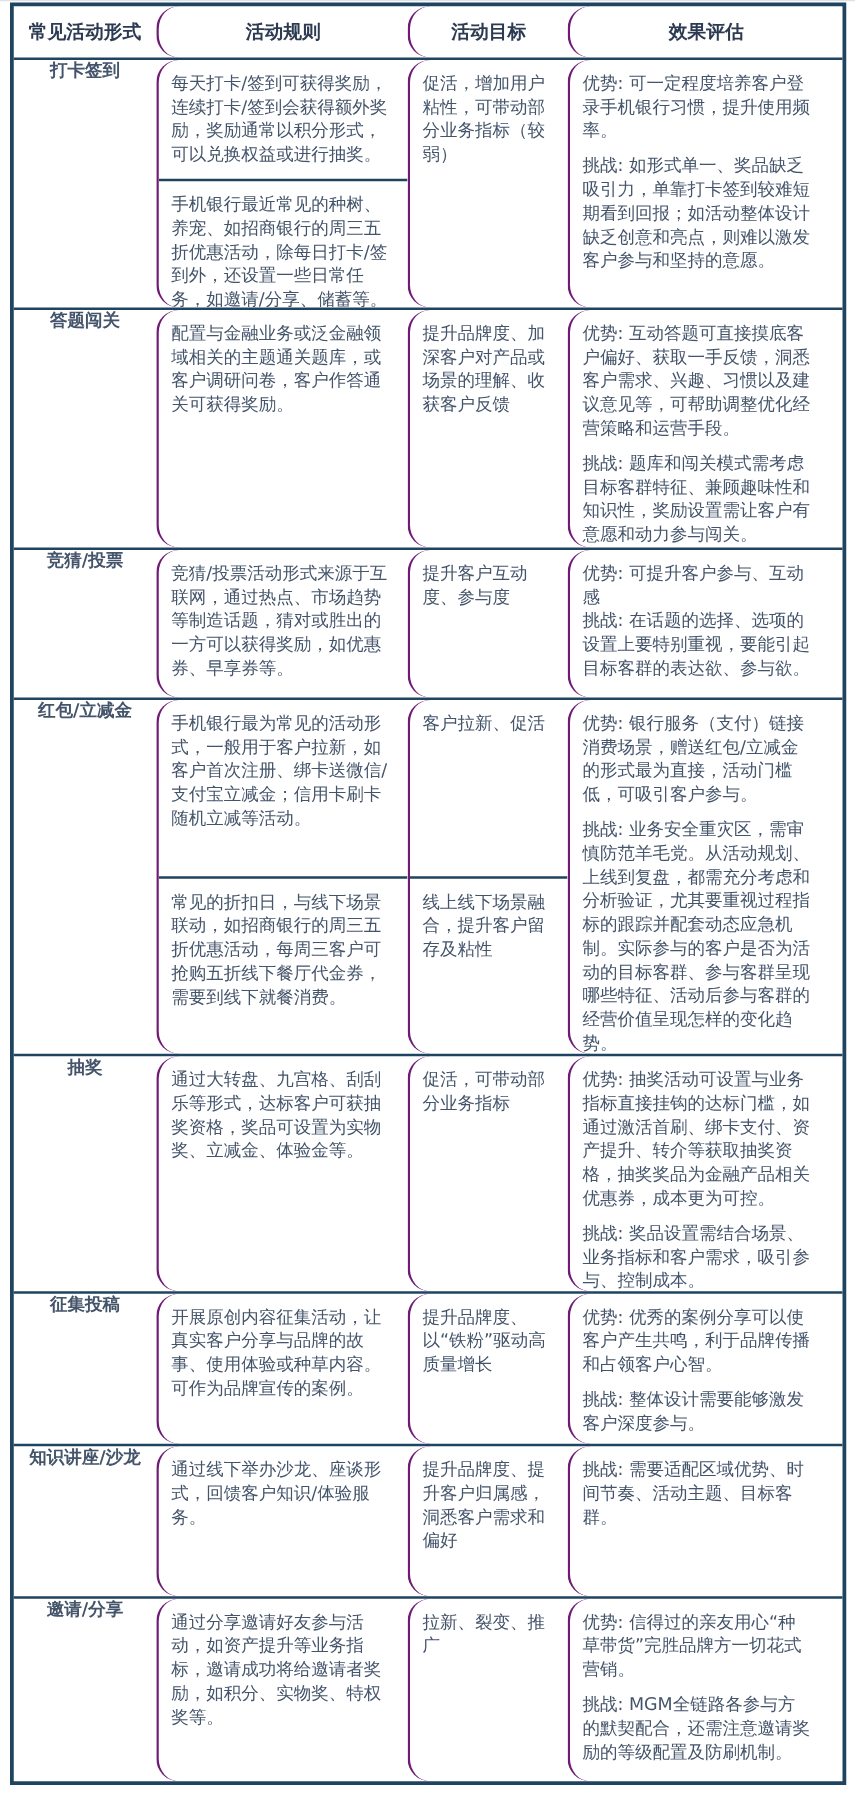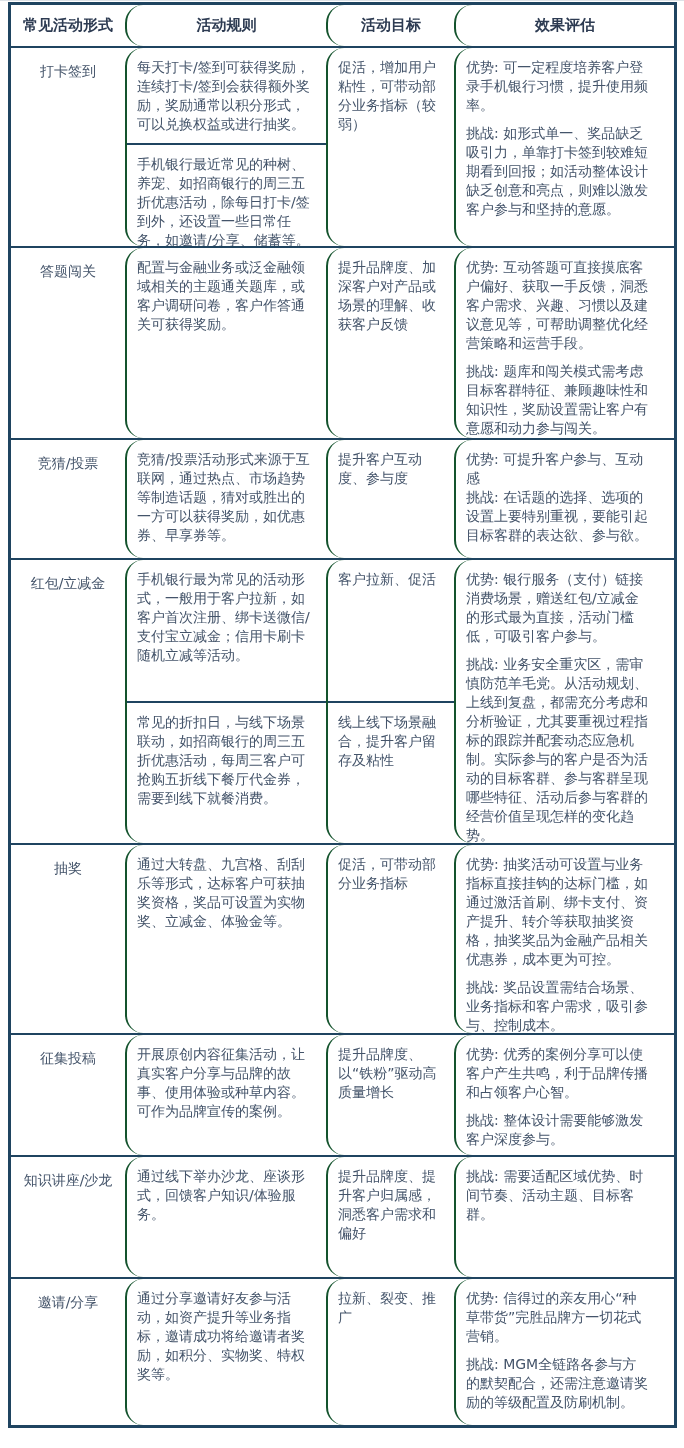--- a/index.html
+++ b/index.html
@@ -3,22 +3,22 @@
 <meta charset="utf-8">
 <style>
   html,body{margin:0;padding:0;}
   body{background:#ffffff;font-family:"DejaVu Sans",sans-serif;}
   .page{position:relative;width:684px;height:1448px;background:#ffffff;overflow:hidden;}
   .top-edge{position:absolute;left:0;top:0;width:684px;height:1px;background:#dde2e7;}
   .tbl{position:absolute;left:8px;top:2px;width:669px;border:3px solid #1f4460;box-sizing:border-box;background:#ffffff;}
   .tr{display:flex;box-sizing:border-box;}
   .tr + .tr{border-top:2px solid #1f4460;}
   .td{box-sizing:border-box;overflow:hidden;color:#44546a;font-size:14px;line-height:19px;padding:10px 10px;border-radius:18px;}
-  .td + .td{border-left:2px solid #14532d;}
-  .c1{width:114px;text-align:center;padding-top:14px;flex:none;}
+  .td + .td{border-left:2px solid #701a75;}
+  .c1{width:114px;text-align:center;padding-top:0;flex:none;font-weight:bold;}
   .c2{width:201px;flex:none;}
   .c3{width:128px;flex:none;}
   .c4{flex:1;}
   .split{padding:0;display:flex;flex-direction:column;}
   .split .sub{box-sizing:border-box;overflow:hidden;padding:10px 10px;}
   .split .sub + .sub{border-top:2px solid #1f4460;}
   .head .td{display:flex;align-items:center;justify-content:center;font-weight:bold;font-size:15px;color:#2d3b52;padding:0;text-align:center;}
   .td p{margin:0 16px 9px 0;}
   .td p:last-child{margin-bottom:0;}
   .tight p{margin-bottom:0;}

